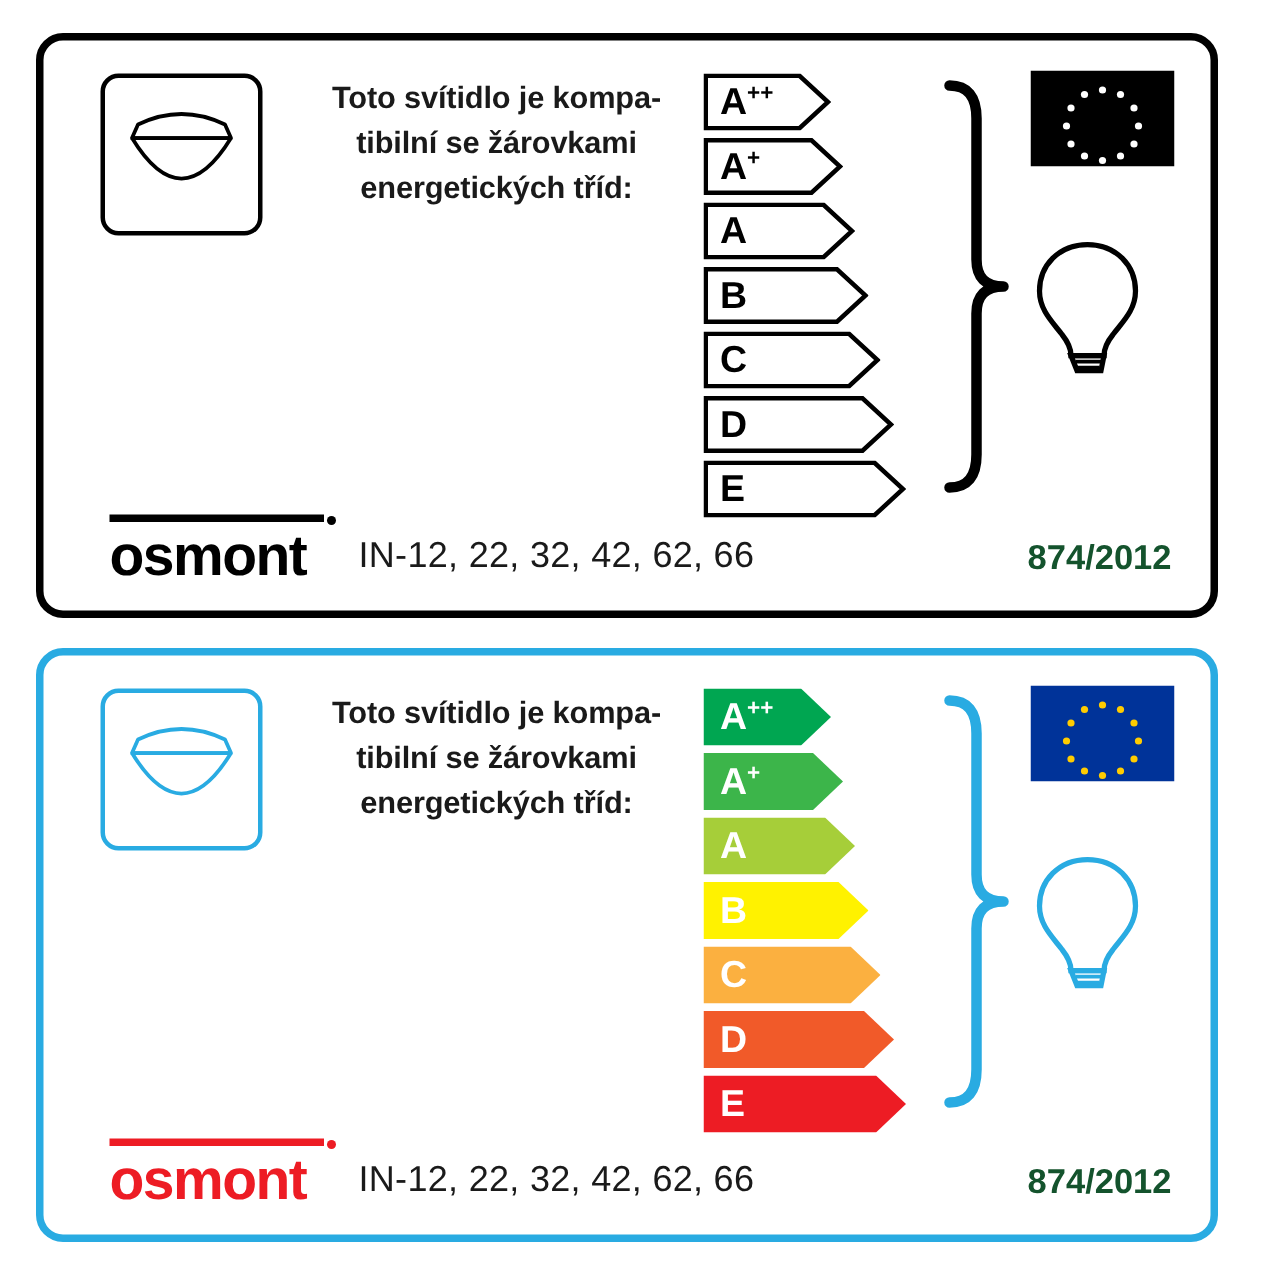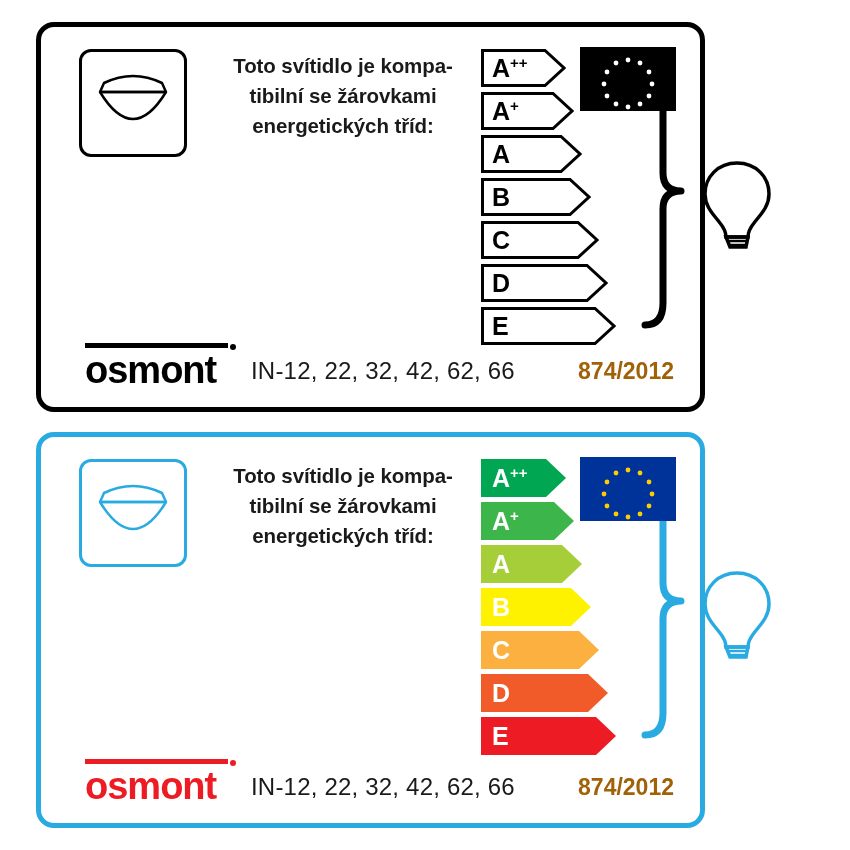--- a/index.html
+++ b/index.html
@@ -11,24 +11,23 @@
     width: 850px;
     height: 850px;
     font-family: "Liberation Sans", sans-serif;
     position: relative;
     overflow: hidden;
   }
 
   .label-card {
     position: absolute;
     left: 24px;
-    width: 669px;
+    width: 788px;
     box-sizing: border-box;
     background: #ffffff;
-    margin-left: 12px;
   }
 
   #card-mono {
     top: 22px;
     height: 390px;
     border: 5px solid #000000;
     border-radius: 18px;
   }
 
   #card-color {
@@ -144,21 +143,21 @@
     font-weight: 400;
     color: #1a1a1a;
     letter-spacing: 0.2px;
   }
   .reg {
     position: absolute;
     right: 26px;
     bottom: 22px;
     font-size: 23px;
     font-weight: 700;
-    color: #a16207;
+    color: #14532d;
   }
 </style>
 </head>
 <body>
 
 <div class="label-card" id="card-mono">
 
   <div class="lum-box">
     <svg class="lum-svg" width="102" height="102" viewBox="0 0 102 102">
       <line x1="18" y1="40" x2="84" y2="40" stroke="#000000" stroke-width="2.5"></line>

